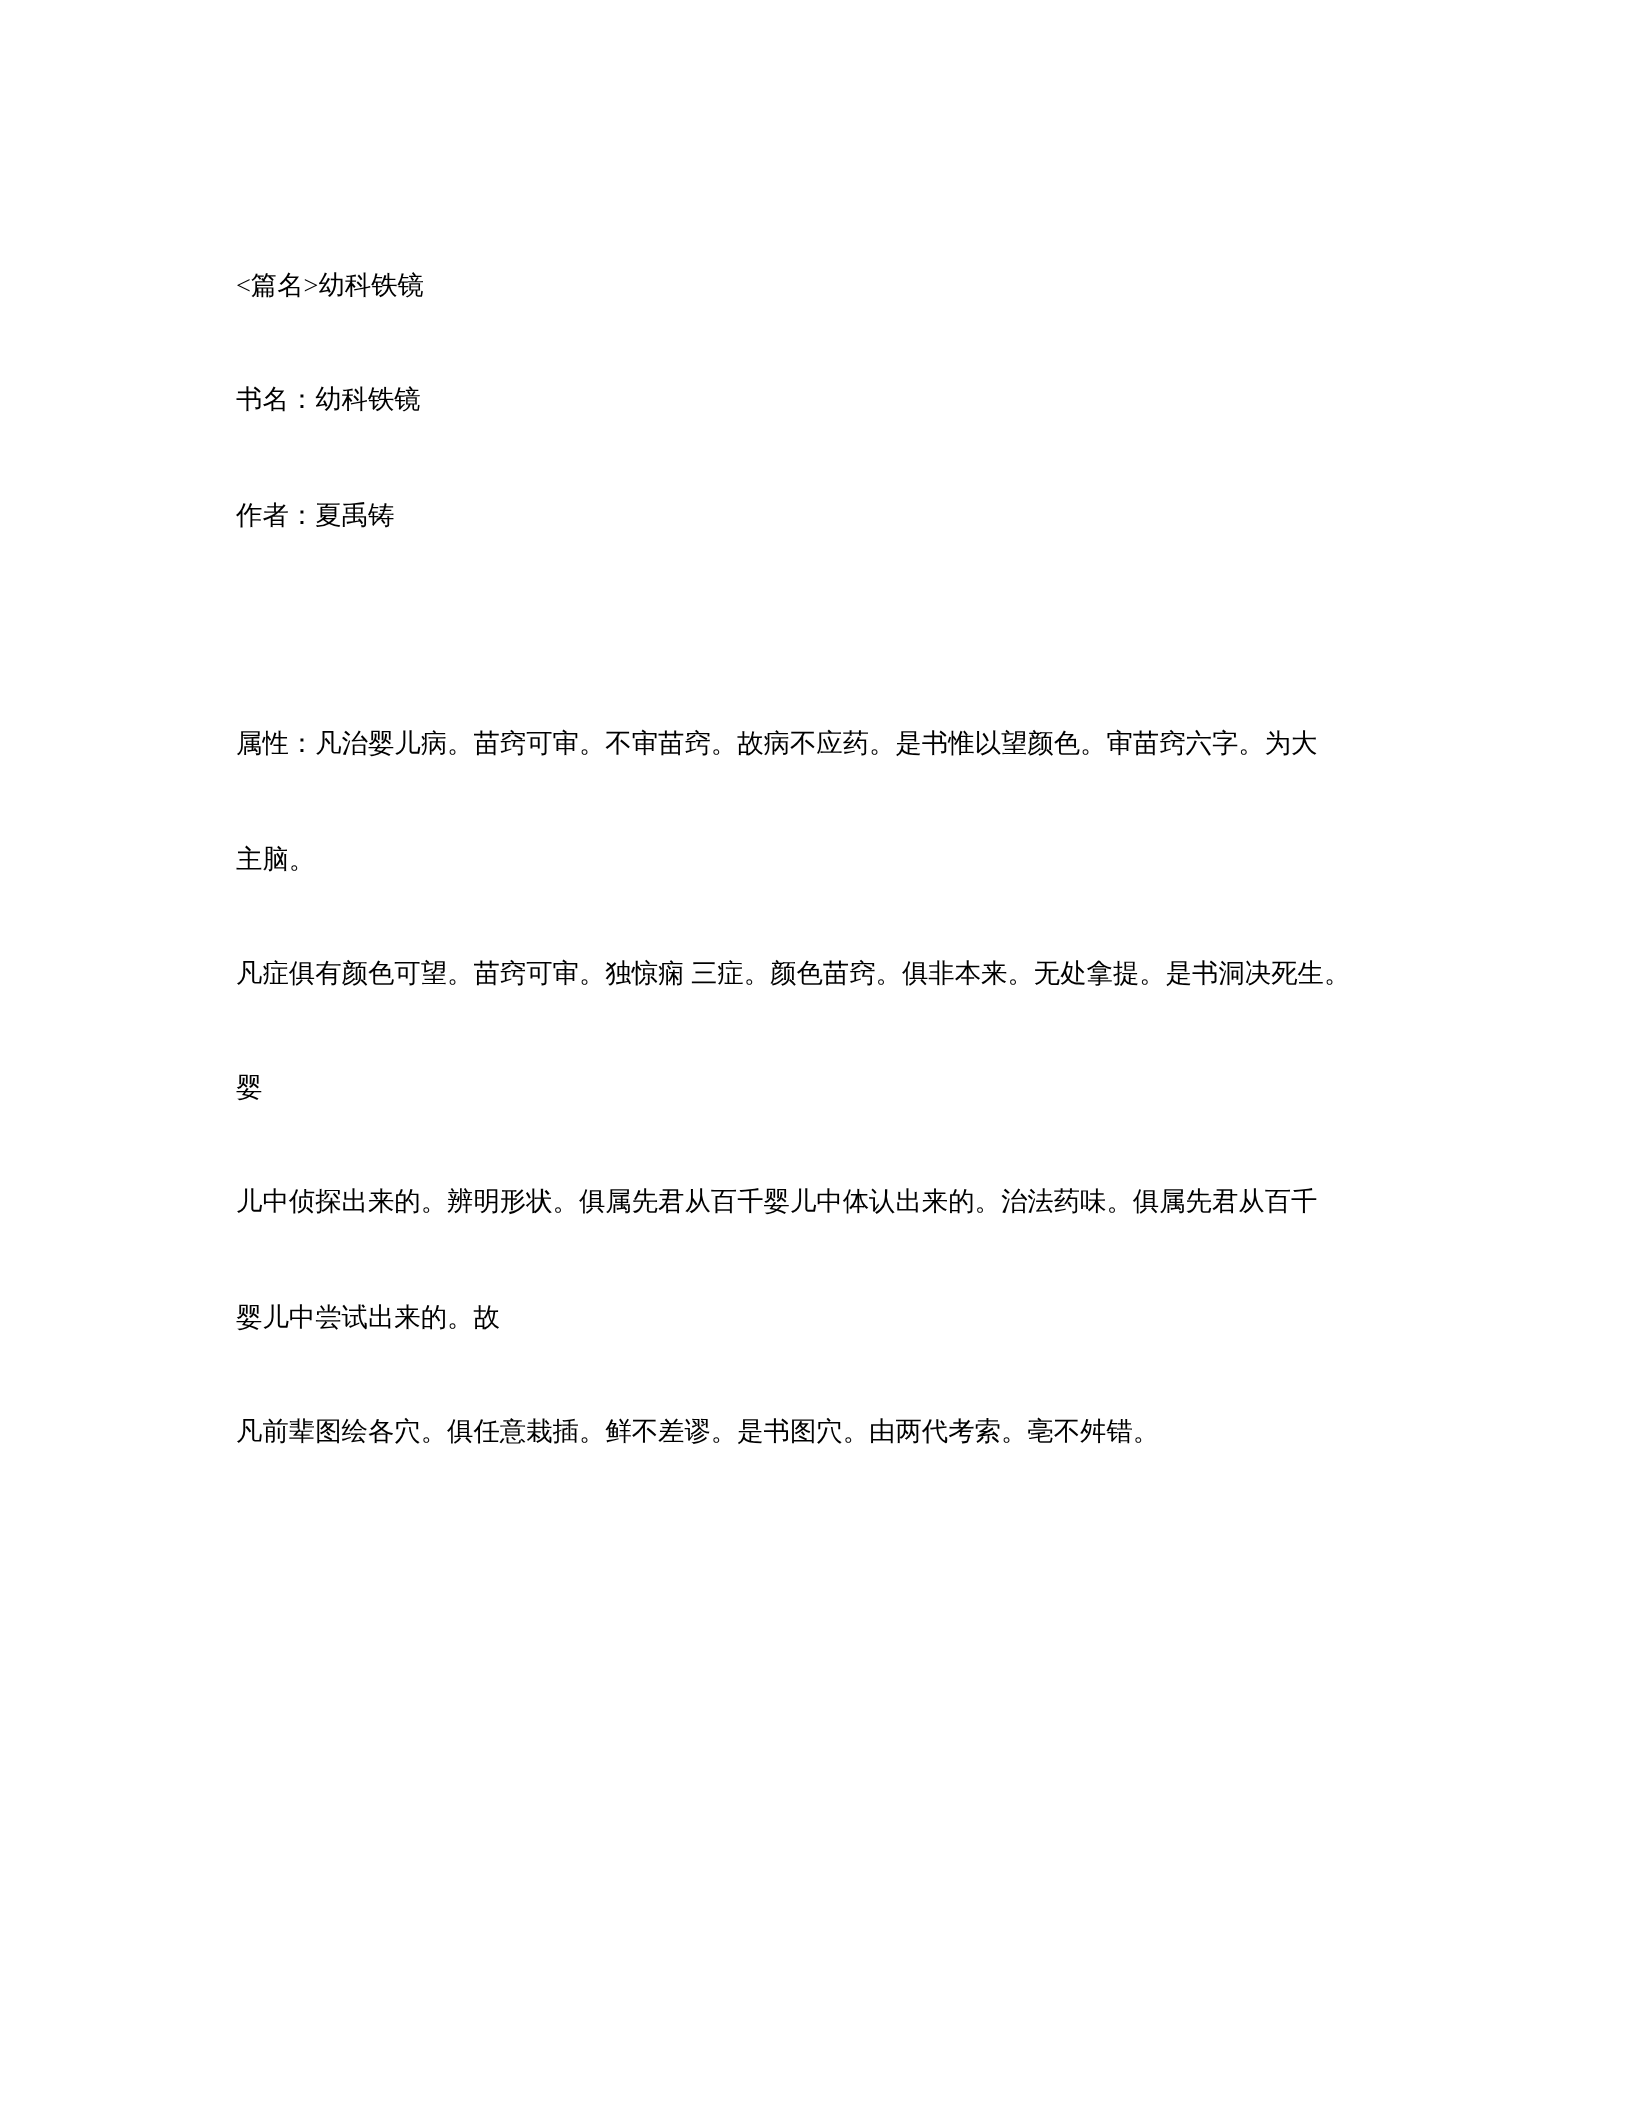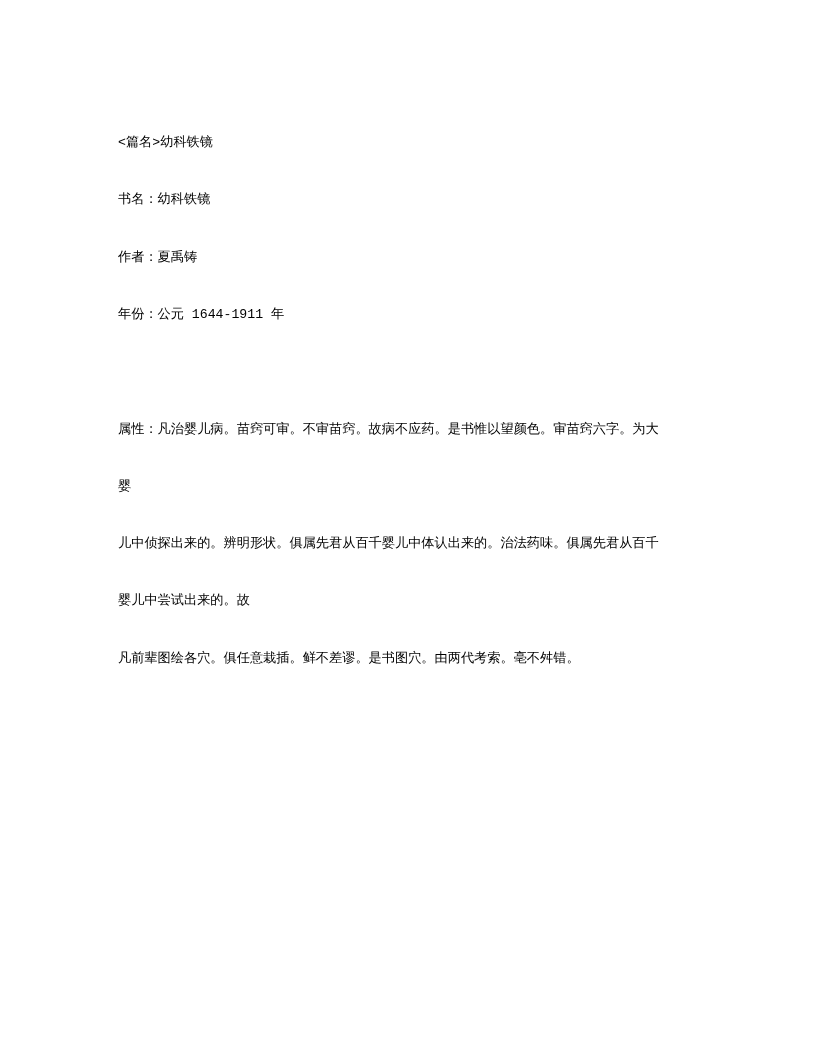--- a/index.html
+++ b/index.html
@@ -7,21 +7,21 @@
     padding: 0;
     background: #ffffff;
   }
   .page {
     width: 816px;
     height: 1056px;
     background: #ffffff;
     position: relative;
     box-sizing: border-box;
     padding: 95px 112px 0 118px;
-    font-family: Liberation Mono, monospace;
+    font-family: Liberation Serif, serif;
   }
   .doc {
     font-size: 13.2px;
     line-height: 19.1px;
     color: #000000;
     letter-spacing: 0px;
     white-space: pre-wrap;
     word-break: break-all;
   }
   .line {
@@ -36,23 +36,24 @@
   }
 </style>
 </head>
 <body>
 
 <div class="page">
   <div class="doc">
     <div class="line">&lt;篇名&gt;幼科铁镜</div>
     <div class="line">书名：幼科铁镜</div>
     <div class="line">作者：夏禹铸</div>
-    <div class="line">年份：公元 1644-1911 年</div>
     <div class="line blank"></div>
     <div class="line">属性：凡治婴儿病。苗窍可审。不审苗窍。故病不应药。是书惟以望颜色。审苗窍六字。为大</div>
+    <div class="line">主脑。</div>
+    <div class="line">凡症俱有颜色可望。苗窍可审。独惊痫 三症。颜色苗窍。俱非本来。无处拿提。是书洞决死生。</div>
     <div class="line">婴</div>
     <div class="line">儿中侦探出来的。辨明形状。俱属先君从百千婴儿中体认出来的。治法药味。俱属先君从百千</div>
     <div class="line">婴儿中尝试出来的。故</div>
     <div class="line">凡前辈图绘各穴。俱任意栽插。鲜不差谬。是书图穴。由两代考索。亳不舛错。</div>
     
     
     
     
     
     

